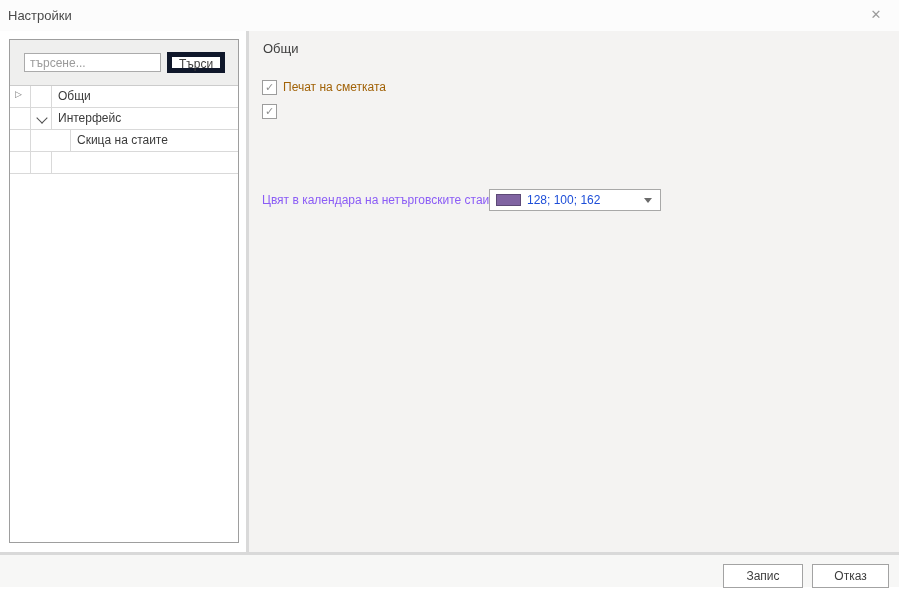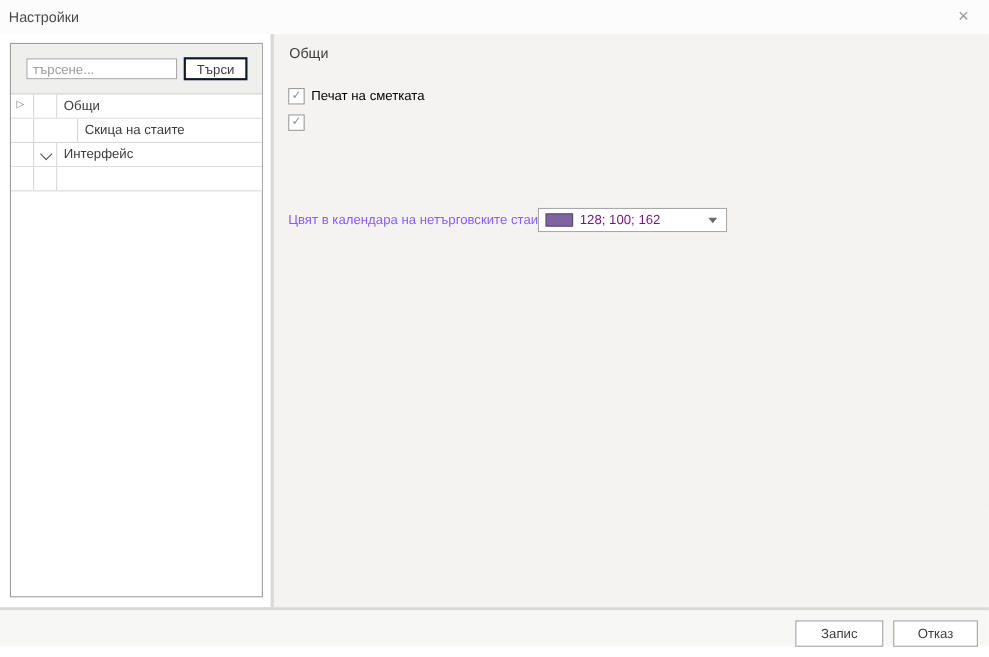--- a/index.html
+++ b/index.html
@@ -37,21 +37,21 @@
     position: relative; height: 46px; background: #efefee; border-bottom: 1px solid #cccccc;
   }
   .search-input {
     position: absolute; left: 14px; top: 13px; width: 137px; height: 19px;
     border: 1px solid #ababab; background: #ffffff; padding: 0 5px;
     font-family: "Liberation Sans", sans-serif; font-size: 12px; color: #3c3c3c; outline: none;
   }
   .search-input::placeholder { color: #9b9b9b; }
   .search-btn {
     position: absolute; left: 157px; top: 12px; width: 58px; height: 21px;
-    border: 2px solid #0f172a; background: #ffffff;
+    border: 5px solid #0f172a; background: #ffffff;
     font-family: "Liberation Sans", sans-serif; font-size: 12px; color: #3f3f3f;
   }
   .tree-header {
     position: relative; height: 21px; border-bottom: 1px solid #d9d9d9; background: #ffffff;
   }
   .tree-header .hcell { position: absolute; left: 0; top: 0; width: 21px; height: 21px; border-right: 1px solid #d9d9d9; }
   .tree-header .hlabel { position: absolute; left: 27px; top: 3px; color: #4f4f4f; }
 
   .trow { position: relative; height: 22px; border-bottom: 1px solid #d9d9d9; background: #ffffff; display: flex; }
   .tcell { height: 100%; border-right: 1px solid #d9d9d9; flex: 0 0 auto; position: relative; }
@@ -68,30 +68,30 @@
 
   
   .panel-heading { position: absolute; left: 14px; top: 10px; font-size: 13px; color: #3e3e3e; }
   .check-row { position: absolute; left: 13px; display: flex; align-items: center; height: 16px; }
   .check-row.r1 { top: 48px; }
   .check-row.r2 { top: 72px; }
   .checkbox {
     width: 15px; height: 15px; border: 1px solid #9c9c9c; background: #ffffff;
     text-align: center; line-height: 13px; font-size: 11px; color: #8f8f8f; flex: 0 0 auto;
   }
-  .check-label { margin-left: 6px; color: #000000; }
+  .check-label { margin-left: 6px; color: #a16207; }
 
   .color-row { position: absolute; left: 13px; top: 158px; height: 22px; display: flex; align-items: center; }
   .color-label { color: #8b5cf6; line-height: 22px; }
   .color-editor {
     position: absolute; left: 240px; top: 158px; width: 172px; height: 22px;
     border: 1px solid #a8a8a8; background: #ffffff; display: flex; align-items: center;
   }
   .swatch { width: 25px; height: 12px; border: 1px solid #5d4a77; margin-left: 6px; flex: 0 0 auto; }
-  .color-value { margin-left: 6px; color: #701a75; flex: 1 1 auto; }
+  .color-value { margin-left: 6px; color: #1d4ed8; flex: 1 1 auto; }
   .dd-arrow {
     width: 0; height: 0; margin-right: 8px; flex: 0 0 auto;
     border-left: 4px solid transparent; border-right: 4px solid transparent;
     border-top: 5px solid #6b6b6b;
   }
 
   
   .btn {
     position: absolute; top: 9px; height: 24px;
     border: 1px solid #a3a3a3; background: #ffffff;
@@ -121,30 +121,30 @@
     <div class="trow">
       <div class="tcell tind">
         <span class="ind-arrow">▷</span>
       </div>
       <div class="tcell texp"></div>
       <div class="tlabel">Общи</div>
     </div>
 
     <div class="trow">
       <div class="tcell tind"></div>
-      <div class="tcell texp wide"></div>
-      <div class="tlabel">Скица на стаите</div>
+      <div class="tcell texp">
+        <span class="chev"></span>
+      </div>
+      <div class="tlabel">Интерфейс</div>
     </div>
 
     <div class="trow">
       <div class="tcell tind"></div>
-      <div class="tcell texp">
-        <span class="chev"></span>
-      </div>
-      <div class="tlabel">Интерфейс</div>
+      <div class="tcell texp wide"></div>
+      <div class="tlabel">Скица на стаите</div>
     </div>
 
     <div class="trow">
       <div class="tcell tind"></div>
       <div class="tcell texp"></div>
     </div>
 
   </div>
 </div>
 

